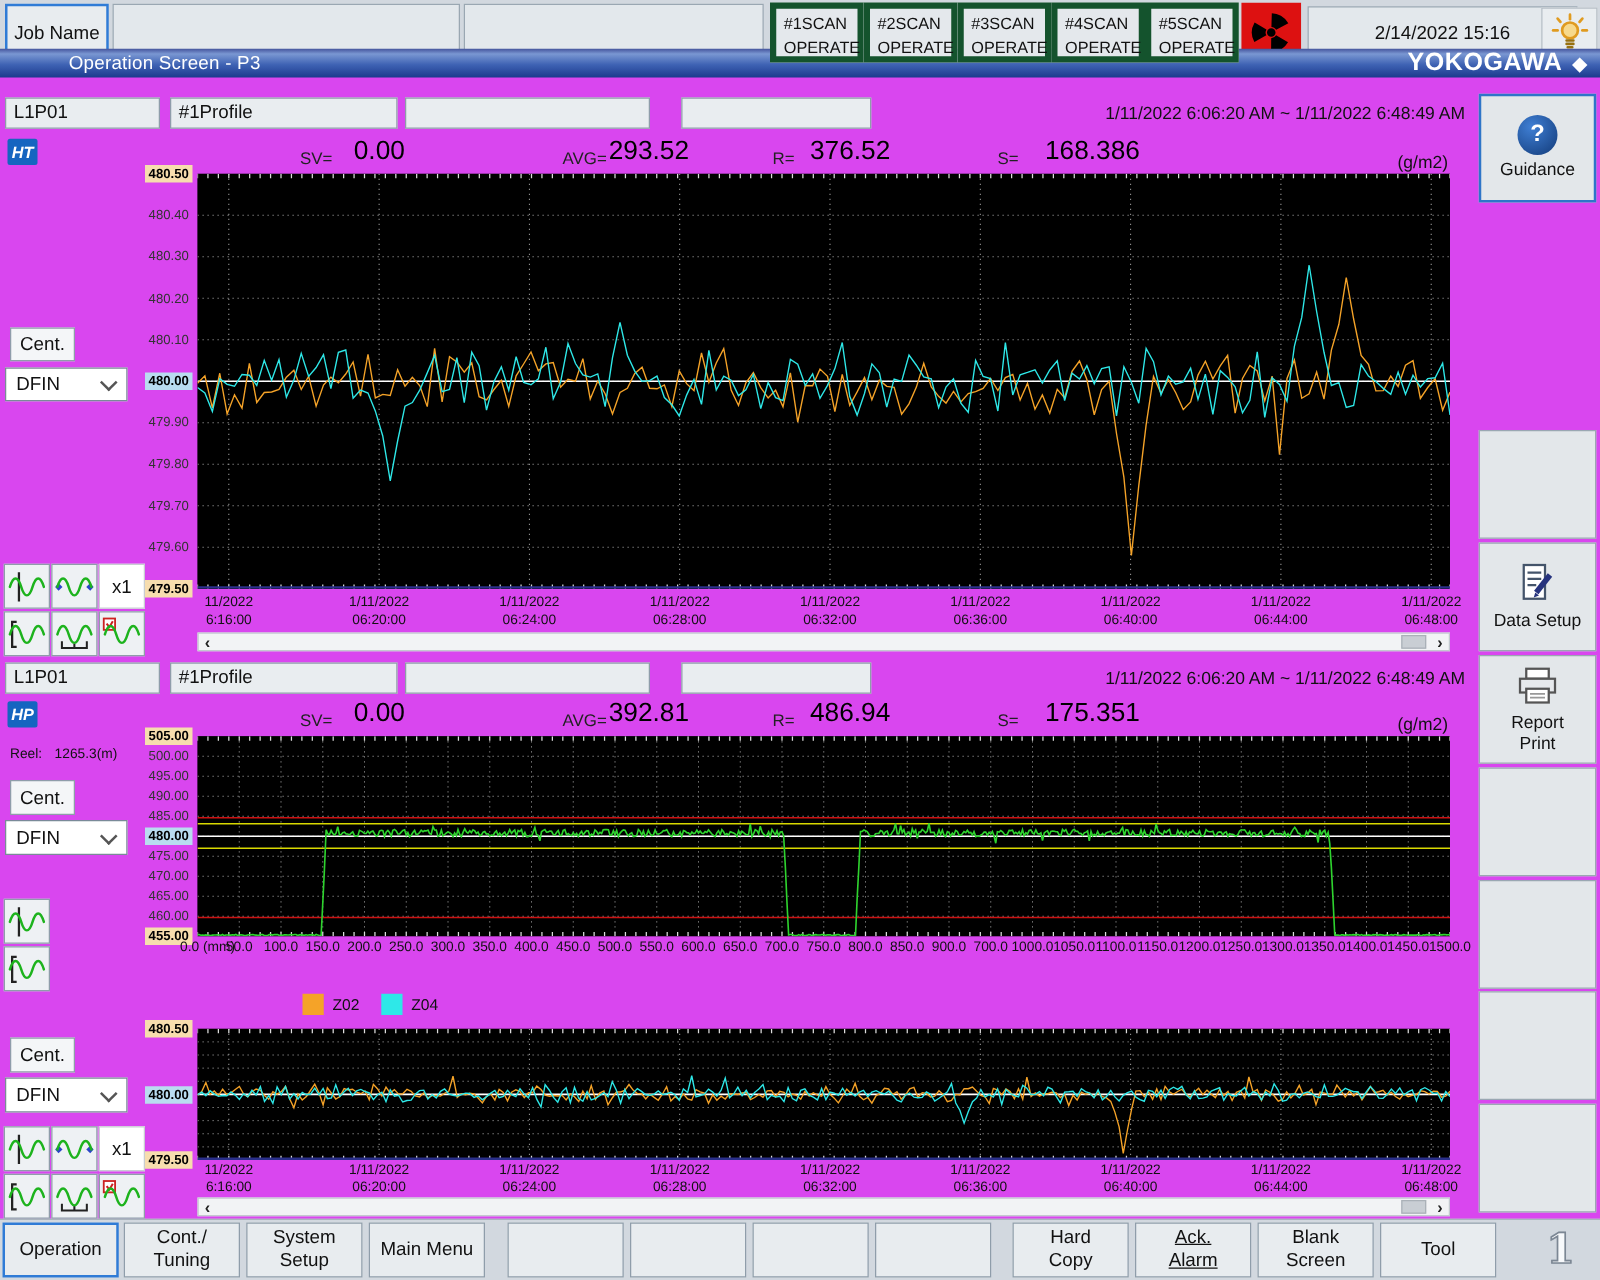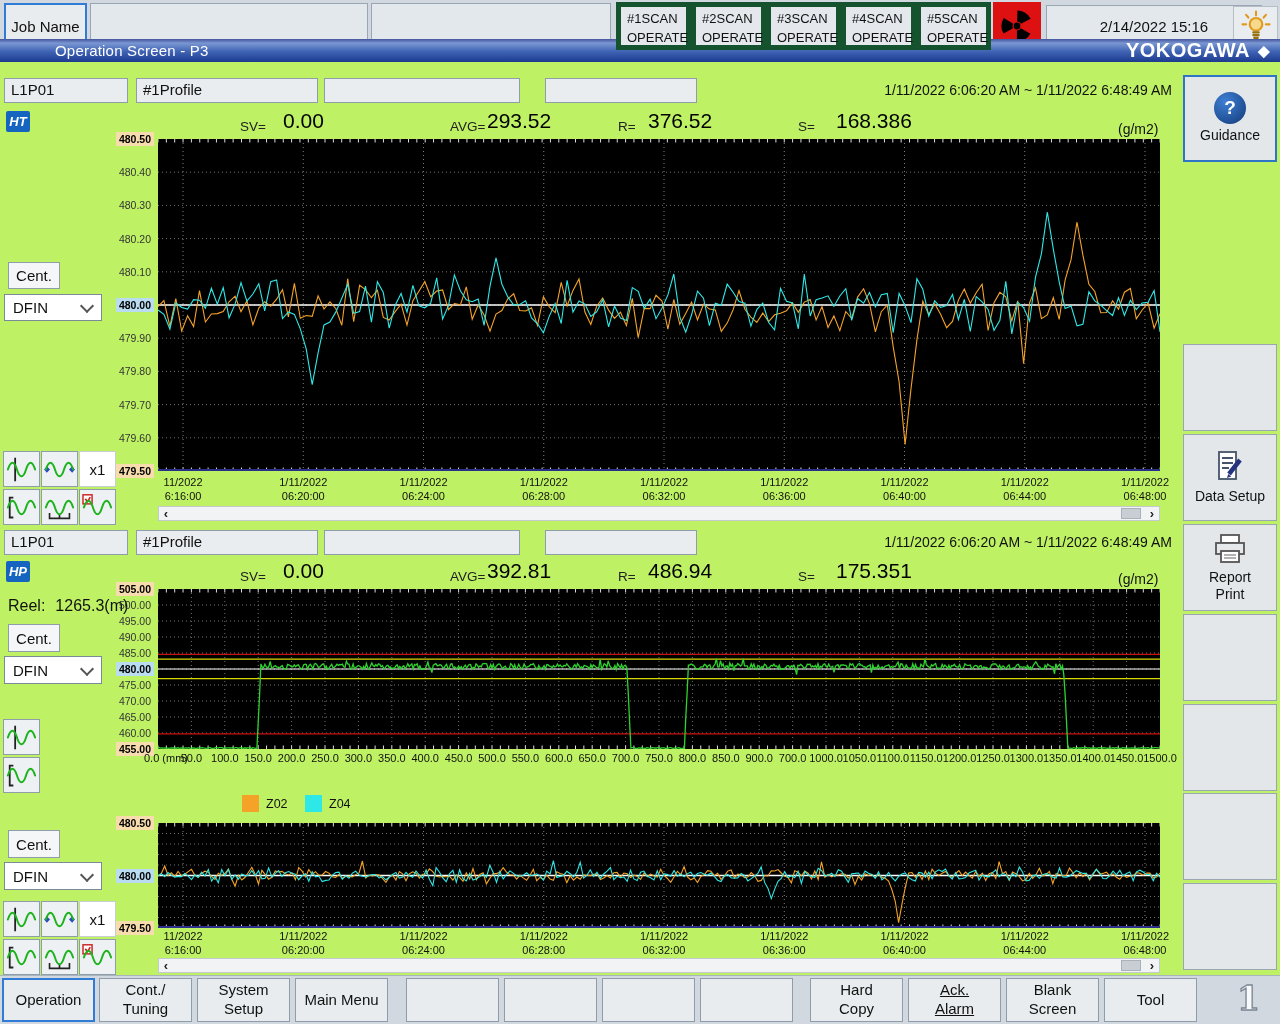--- a/index.html
+++ b/index.html
@@ -1,16 +1,16 @@
 <!DOCTYPE html>
 <html><head>
 <meta charset="utf-8">
 <style>
   html,body{margin:0;padding:0;background:#b8bec5;}
-  .page{position:relative;width:1280px;height:1024px;background:#bef264;
+  .page{position:relative;width:1280px;height:1024px;background:#d946ef;
         font-family:"Liberation Sans",sans-serif;overflow:hidden;color:#111;}
   .abs{position:absolute;box-sizing:border-box;}
   .btn{background:#e8ecef;border:1px solid #8f9daa;display:flex;align-items:center;
        justify-content:center;box-sizing:border-box;color:#111;}
   .panel{background:#e3e8ec;border:1px solid #9aa7b2;box-sizing:border-box;}
   .topbar{left:0;top:0;width:1280px;height:52px;background:#d2d8df;border-bottom:1px solid #b9c2ca;}
   .titlebar{left:0;top:39px;width:1280px;height:23px;
     background:linear-gradient(180deg,#44549c 0%,#7a97d2 18%,#3f63b4 55%,#1c3a8e 100%);
     display:flex;align-items:center;}
   .title-text{color:#fff;font-size:15px;margin-left:55px;letter-spacing:.2px;}
@@ -56,21 +56,21 @@
     background:radial-gradient(circle at 35% 30%,#3f7fd4,#123a78);color:#fff;font-weight:bold;
     font-size:19px;align-items:center;justify-content:center;}
   .bottombar{left:0;top:975px;width:1280px;height:49px;background:#d2d8df;border-top:1px solid #aab4bd;}
   .bbtn{position:absolute;top:2px;width:93px;height:44px;background:#e8ecef;border:1px solid #8f9daa;
     display:flex;align-items:center;justify-content:center;font-size:15px;text-align:center;
     white-space:pre-line;line-height:1.25;box-sizing:border-box;}
   .bbtn.active{border:2px solid #2f7bd6;}
   .page-num{font-family:"DejaVu Serif",serif;font-size:33px;font-weight:bold;color:#f7f9fb;
     -webkit-text-stroke:1.3px #7c8794;text-shadow:0 0 1px #7c8794;}
   .legend-label{font-size:12.5px;}
-  .reel{font-size:16px;display:flex;gap:10px;}
+  .reel{font-size:11px;display:flex;gap:10px;}
 </style>
 </head>
 <body>
 
 <div class="page" id="main">
 
   <div class="abs topbar"></div>
   <div class="abs btn" style="left:4px;top:3px;width:83px;height:46px;border:2px solid #2f7bd6;font-size:15px;">Job Name</div>
   <div class="abs panel" style="left:90px;top:3px;width:278px;height:46px;"></div>
   <div class="abs panel" style="left:371px;top:3px;width:240px;height:46px;"></div>

